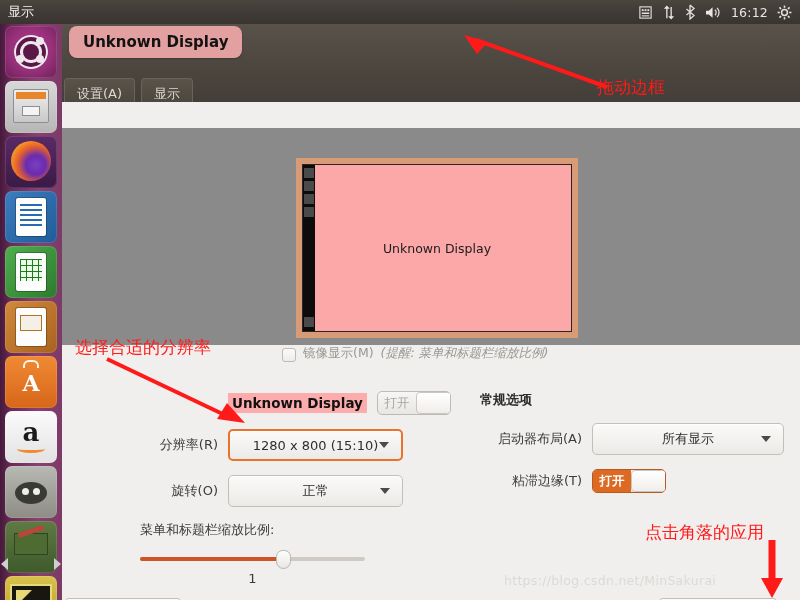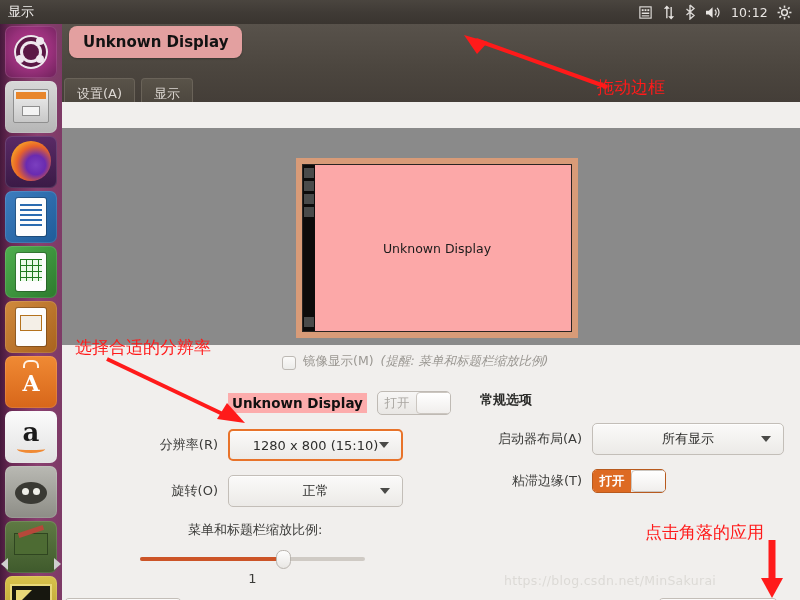--- a/index.html
+++ b/index.html
@@ -114,21 +114,21 @@
   .monitor-inner { position: relative; width: 100%; height: 100%; background: #fca8a8;
                    border: 1px solid #2a2422; }
   .mon-launcher { position: absolute; left: 0; top: 0; width: 12px; height: 100%; background: #0d0b0b; }
   .mon-licon { position: absolute; left: 1px; width: 10px; height: 10px; background: #4a4a4a; }
   .mon-label { position: absolute; left: 0; top: 50%; width: 100%; transform: translateY(-50%);
                text-align: center; font-size: 12.5px; color: #1b1b1b; }
 
   
   .body { position: absolute; left: 0; top: 321px; width: 738px; height: 255px; background: #f1efed; }
 
-  .mirror-row { position: absolute; left: 220px; top: 8px; display: flex; align-items: flex-end; gap: 7px; }
+  .mirror-row { position: absolute; left: 220px; top: 0; display: flex; align-items: flex-end; gap: 7px; }
   .chk { width: 14px; height: 14px; border: 1px solid #bdb9b4; border-radius: 3px;
          background: linear-gradient(to bottom, #fbfaf9, #ececea); }
   .mirror-lbl { font-size: 12.5px; color: #9a9792; }
   .mirror-hint { font-size: 12.5px; color: #9a9792; font-style: italic; }
 
   .col-left  { position: absolute; left: 78px; top: 46px; width: 320px; }
   .col-right { position: absolute; left: 418px; top: 46px; width: 320px; }
 
   .row { display: flex; align-items: center; margin-bottom: 14px; }
   .rlabel { font-size: 13px; color: #3b3b39; text-align: right; }
@@ -155,21 +155,21 @@
            border: 1px solid #c3beb8; box-shadow: 0 1px 0 rgba(255,255,255,.7) inset; }
   .combo.focus { border: 2px solid #e8732a; }
   .combo .arrow { position: absolute; right: 12px; top: 50%; margin-top: -3px; width: 0; height: 0;
                   border-left: 5px solid transparent; border-right: 5px solid transparent;
                   border-top: 6px solid #4a4a47; }
   .combo-w180 { width: 175px; }
   .combo-w175 { width: 175px; align-items: center; }
   .combo-w190 { width: 192px; font-family: Liberation Mono, monospace; }
   .combo-w170 { width: 172px; }
 
-  .scale-label { font-size: 13px; color: #3b3b39; margin-bottom: 11px; margin-left: 48px; }
+  .scale-label { font-size: 13px; color: #3b3b39; margin-bottom: 11px; }
   .slider-wrap { position: relative; width: 225px; height: 18px; }
   .slider-track { position: absolute; left: 0; top: 7px; width: 225px; height: 4px; border-radius: 2px;
                   background: #cfcac4; }
   .slider-fill { position: absolute; left: 0; top: 7px; width: 142px; height: 4px; border-radius: 2px;
                  background: #cc5427; }
   .slider-knob { position: absolute; left: 136px; top: 0; width: 15px; height: 19px; border-radius: 7px 7px 8px 8px;
                  background: linear-gradient(to bottom, #fdfdfd, #e9e7e4); border: 1px solid #b9b4ae; }
   .slider-val { width: 225px; text-align: center; font-size: 13px; color: #3b3b39; margin-top: 3px; }
 
   .sec-title { font-size: 13px; font-weight: bold; color: #2b2b29; margin-bottom: 14px; }
@@ -221,21 +221,21 @@
             <path d="M5 1 L9 4.5 L5 8 L5 1 M5 8 L9 11.5 L5 15 L5 8 M5 8 L1.5 5 M5 8 L1.5 11" stroke="#d9d6d3" stroke-width="1.4" fill="none"></path>
           </svg>
       </span>
       <span class="panel-ico">
         <svg width="17" height="15" viewBox="0 0 18 16">
             <path d="M1 6 L4 6 L8 2.5 L8 13.5 L4 10 L1 10 Z" fill="#e8e5e2"></path>
             <path d="M10.5 5 A4 4 0 0 1 10.5 11" stroke="#e8e5e2" stroke-width="1.3" fill="none"></path>
             <path d="M12.8 3 A7 7 0 0 1 12.8 13" stroke="#e8e5e2" stroke-width="1.3" fill="none"></path>
           </svg>
       </span>
-      <span class="panel-clock">10:12</span>
+      <span class="panel-clock">16:12</span>
       <span class="panel-ico">
         <svg width="15" height="15" viewBox="0 0 16 16">
             <circle cx="8" cy="8" r="3.1" fill="none" stroke="#e3e0dd" stroke-width="1.6"></circle>
             <g stroke="#e3e0dd" stroke-width="1.7">
               <line x1="8" y1="0.6" x2="8" y2="3"></line>
               <line x1="8" y1="13" x2="8" y2="15.4"></line>
               <line x1="0.6" y1="8" x2="3" y2="8"></line>
               <line x1="13" y1="8" x2="15.4" y2="8"></line>
               <line x1="2.6" y1="2.6" x2="4.3" y2="4.3"></line>
               <line x1="11.7" y1="11.7" x2="13.4" y2="13.4"></line>

